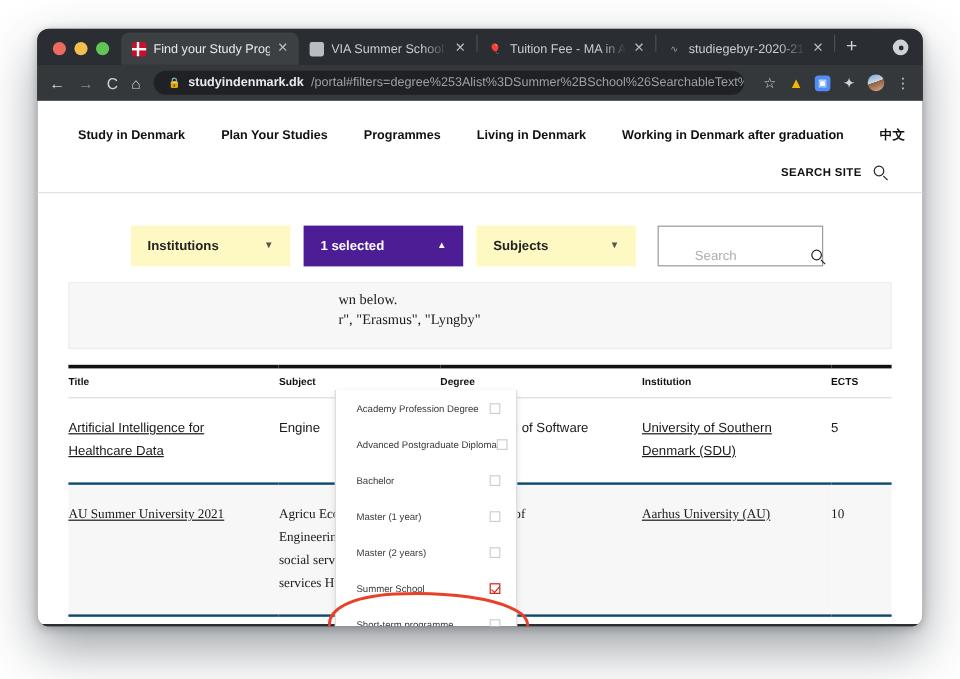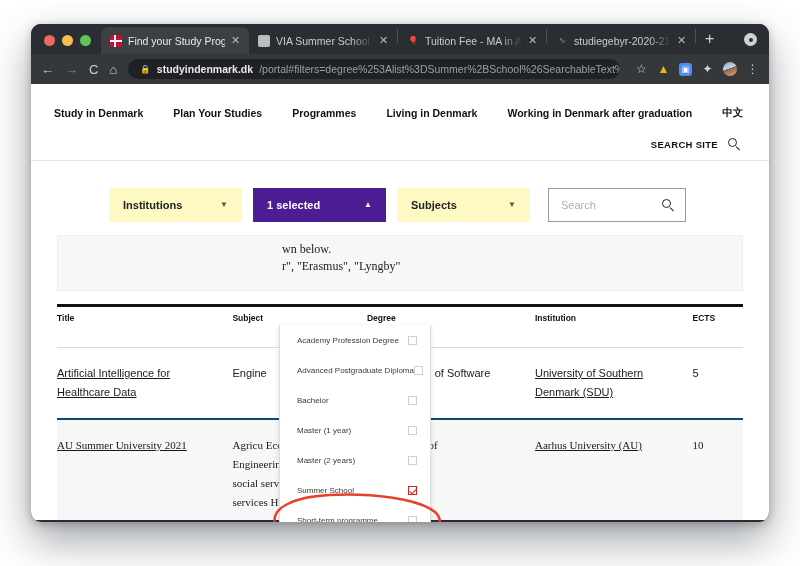--- a/index.html
+++ b/index.html
@@ -92,21 +92,21 @@
   .ext-avatar{width:14px;height:14px;border-radius:50%;background:linear-gradient(160deg,#7aa6d2 0%,#c9d7e6 45%,#8e5f44 46%,#d8ad8c 100%);}
   .ext-menu{color:#cfd3d8;font-size:12px;letter-spacing:0;}
 
   
   .viewport{
     position:relative;height:438px;background:#ffffff;overflow:hidden;
   }
 
   
   .sitenav{
-    display:flex;align-items:center;gap:0;padding:22px 0 0 23px;
+    display:flex;align-items:center;gap:0;padding:22px 0 0 34px;
     font-size:10.5px;font-weight:bold;color:#111;
   }
   .sitenav a{margin-right:30px;white-space:nowrap;}
   .searchsite{
     display:flex;align-items:center;justify-content:flex-end;gap:10px;
     padding:18px 28px 0 0;font-size:9.5px;font-weight:bold;letter-spacing:.3px;color:#111;
   }
   .magnifier{
     position:relative;display:inline-block;width:13px;height:13px;
   }
@@ -128,22 +128,22 @@
     width:133px;height:34px;background:#fef9c3;border:0;
     display:flex;align-items:center;justify-content:space-between;
     padding:0 14px;box-sizing:border-box;
     font-size:11px;color:#222;font-weight:bold;
   }
   .fbtn.red{background:#4c1d95;color:#fff;position:relative;z-index:30;}
   .caret{font-size:8px;line-height:1;color:#555;}
   .fbtn.red .caret{color:#fff;}
   .searchbox{
     width:138px;height:34px;border:1px solid #9a9a9a;background:#fff;
-    display:flex;align-items:center;justify-content:space-between;
-    padding:0 10px;box-sizing:border-box;margin-left:7px;
+    display:flex;align-items:flex-end;justify-content:space-between;
+    padding:0 28px;box-sizing:border-box;margin-left:7px;
   }
   .searchbox input{
     border:0;outline:0;font-size:11px;color:#333;width:95px;
     font-family:"Liberation Sans", sans-serif;background:transparent;
   }
   .searchbox input::placeholder{color:#aeaeae;}
 
   
   .infopanel{
     margin:13px 26px 0 26px;background:#f7f7f7;border:1px solid #ededed;
@@ -154,21 +154,21 @@
     font-family:"Liberation Serif", serif;font-size:12px;color:#1b1b1b;
     line-height:17px;
   }
   .infotext div{padding-left:224px;}
 
   
   .tablewrap{margin:13px 26px 0 26px;}
   table{width:100%;border-collapse:collapse;table-layout:fixed;}
   thead th{
     text-align:left;font-size:8.5px;font-weight:bold;color:#111;
-    padding:6px 0 24px 0;border-top:3px solid #111;border-bottom:1px solid #dcdcdc;
+    padding:6px 0 8px 0;border-top:3px solid #111;border-bottom:1px solid #dcdcdc;
   }
   tbody td{
     font-size:11px;color:#1a1a1a;vertical-align:top;
     padding:16px 10px 16px 0;border-bottom:2px solid #0c4a6e;
     line-height:19px;
   }
   tbody tr.shaded td{background:#f7f7f7;font-family:Liberation Serif, serif;}
   td a{color:#1a1a1a;text-decoration:underline;}
   .c-title{width:167px;}
   .c-subject{width:128px;}

